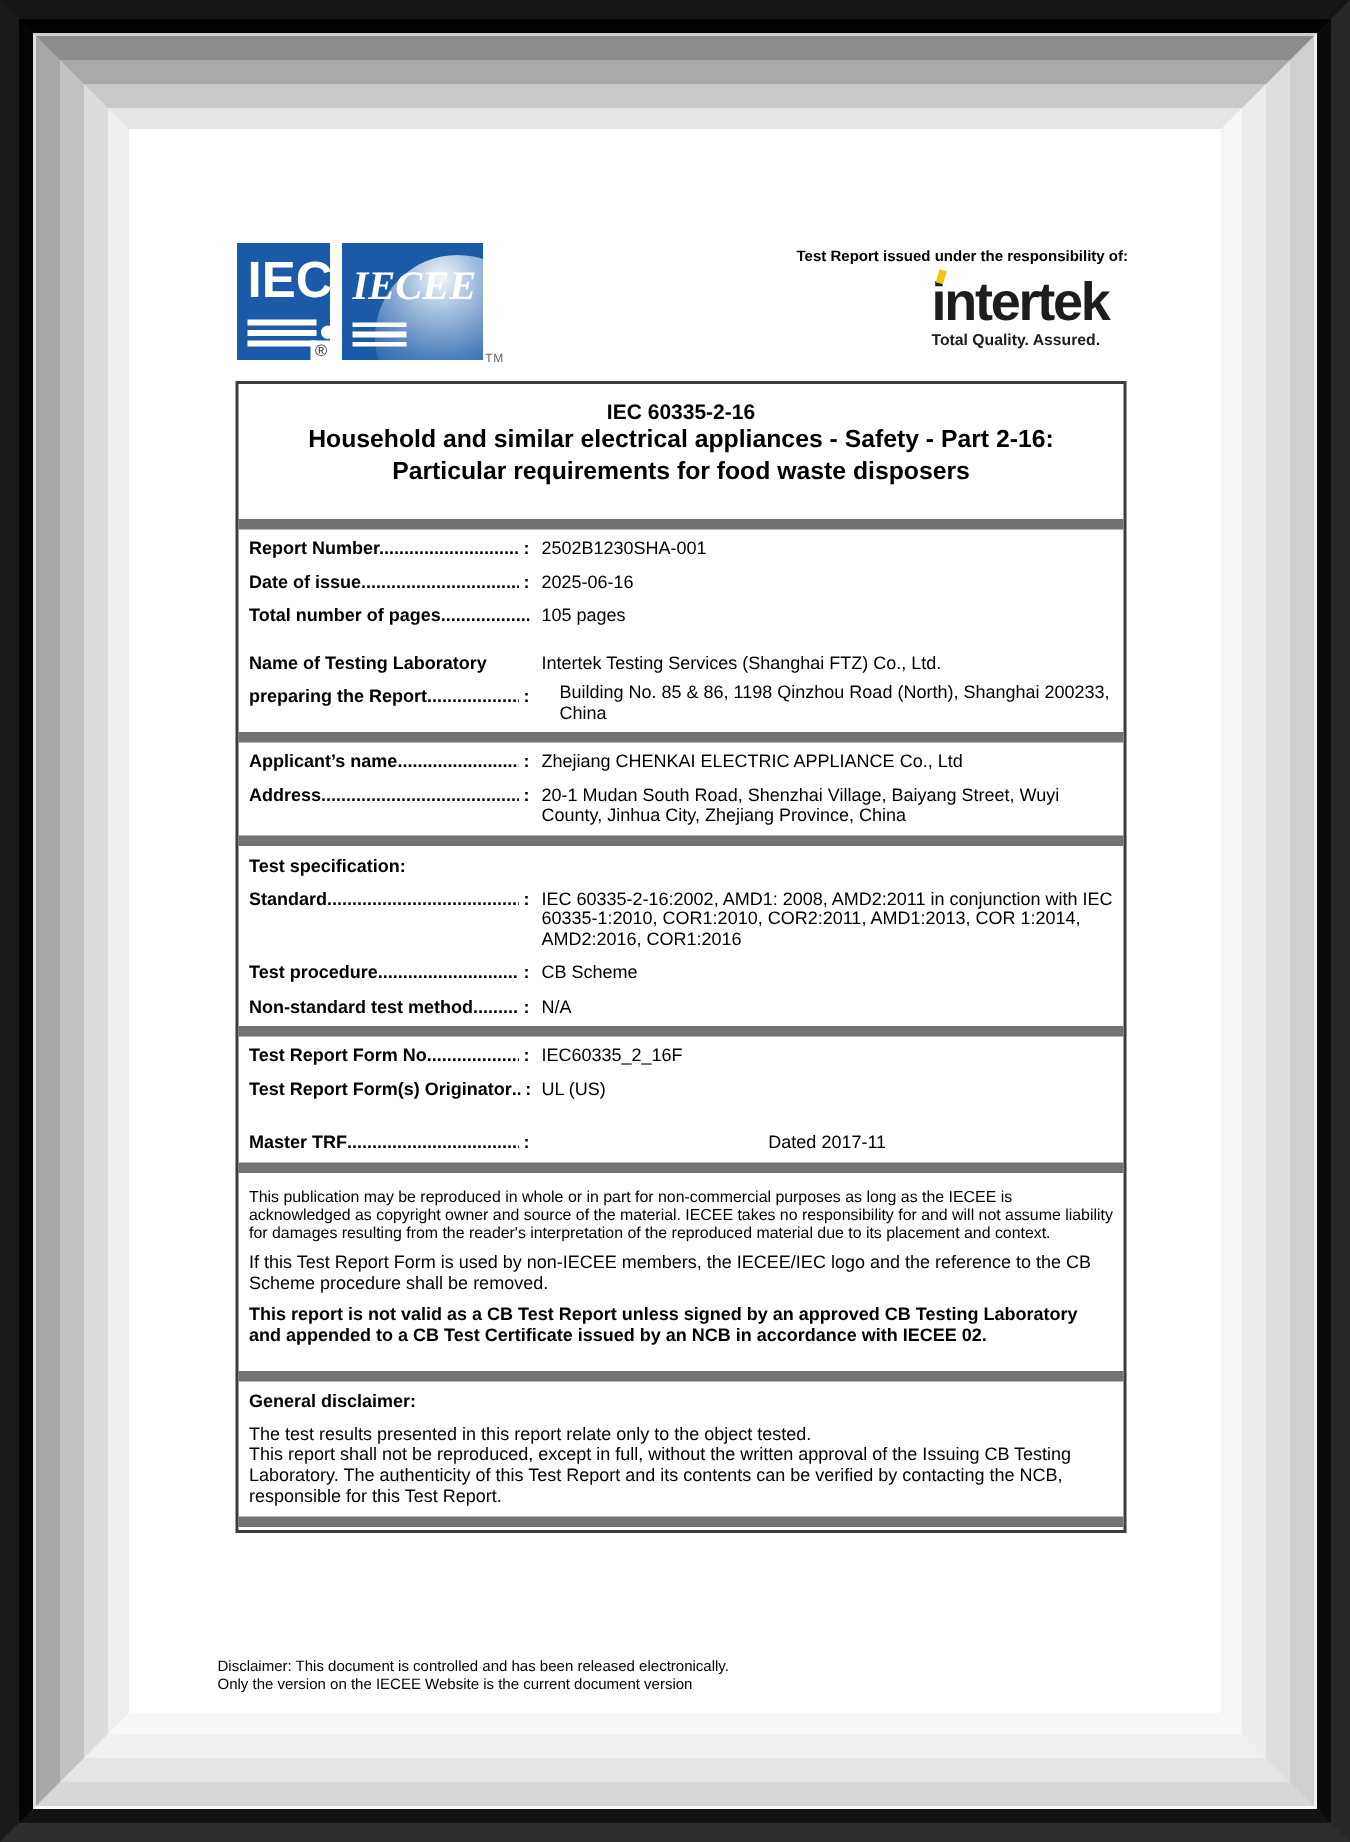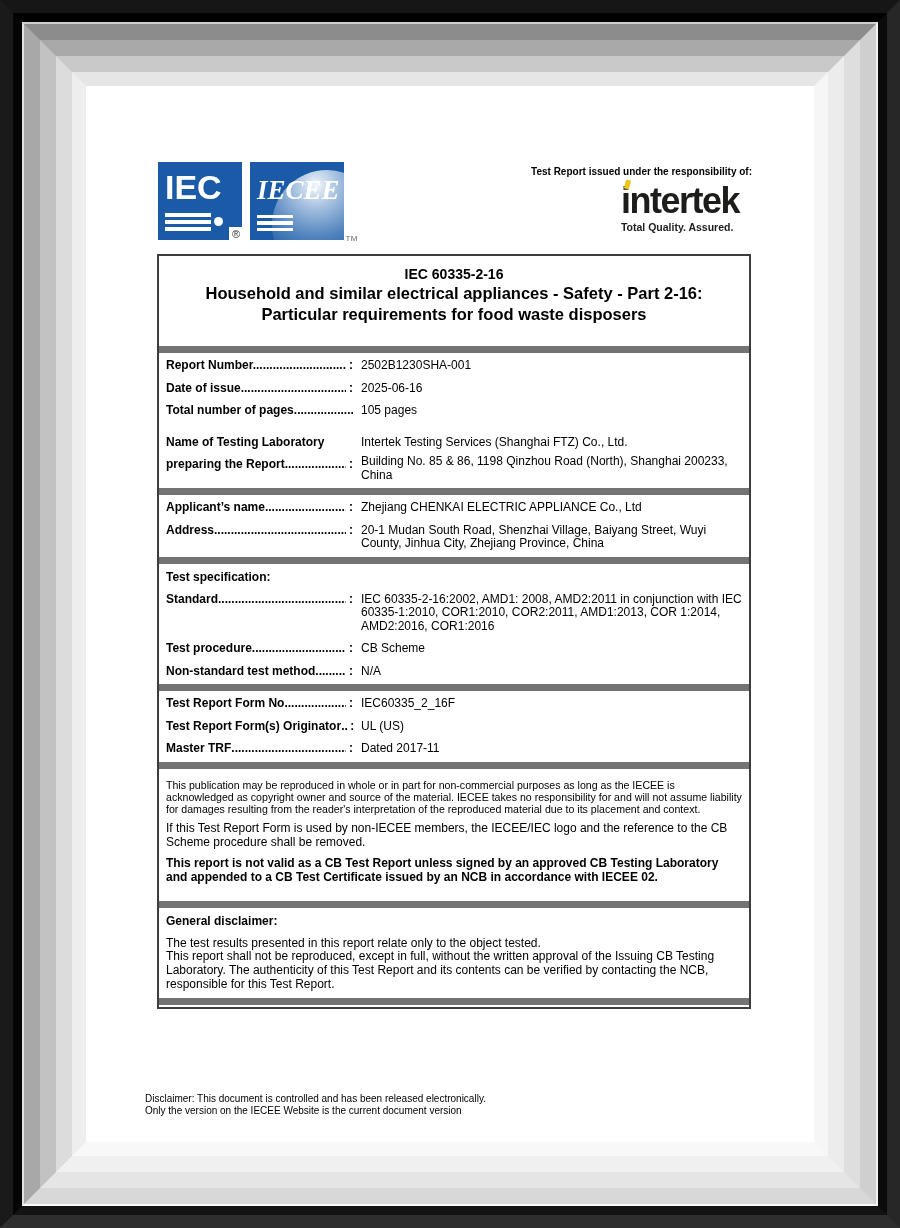--- a/index.html
+++ b/index.html
@@ -11,21 +11,21 @@
   .m2{width:100%;height:100%;border:16px solid;border-color:#a9a9a9 #dedede #e5e5e5 #c2c2c2;}
   .m3{width:100%;height:100%;border:16px solid;border-color:#c9c9c9 #ececec #f0f0f0 #dcdcdc;}
   .m4{width:100%;height:100%;border:14px solid;border-color:#e6e6e6 #f6f6f6 #f8f8f8 #eeeeee;}
   .page{width:100%;height:100%;background:#fff;padding-top:76px;overflow:hidden;
         font-family:"Liberation Sans","DejaVu Sans",sans-serif;color:#000;}
 
   
   .hdr{display:flex;justify-content:space-between;align-items:flex-start;margin:0 62px 0 72px;height:80px;}
   .logos{display:flex;gap:8px;}
   .logo-wrap{position:relative;}
-  .iec-box{width:84px;height:78px;background:#1A5AA6;position:relative;}
+  .iec-box{width:62px;height:78px;background:#1A5AA6;position:relative;}
   .iec-text{color:#fff;font-weight:700;font-size:34px;line-height:1;padding:8px 0 0 7px;}
   .iec-lines{position:absolute;left:7px;bottom:9px;}
   .iec-bar{width:46px;height:4px;background:#fff;margin-top:3px;}
   .iec-dot{position:absolute;left:56px;bottom:14px;width:9px;height:9px;border-radius:50%;background:#fff;}
   .iec-reg{position:absolute;right:-1px;bottom:-1px;width:14px;height:14px;background:#fff;color:#333;
            font-size:11px;line-height:14px;text-align:center;}
   .iecee-box{width:94px;height:78px;background:#1A5AA6;position:relative;overflow:hidden;}
   .iecee-sphere{position:absolute;left:22px;top:8px;width:110px;height:110px;border-radius:50%;
     background:radial-gradient(circle at 40% 14%,rgba(255,255,255,0.95) 0%,rgba(206,222,240,0.8) 18%,
     rgba(140,175,215,0.45) 46%,rgba(26,90,166,0) 70%);}
@@ -54,21 +54,21 @@
   .heading{font-size:12px;line-height:14px;font-weight:700;}
   .frow{display:flex;align-items:flex-start;font-size:12px;line-height:13.5px;}
   .flabel{width:187px;flex:none;display:flex;font-weight:700;}
   .flabel.two{display:block;}
   .flabel .l2{display:flex;margin-top:9px;}
   .ft{white-space:nowrap;}
   .dots{flex:1 1 auto;overflow:hidden;white-space:nowrap;min-width:6px;font-weight:700;}
   .dots::before{content:"..................................................................................";}
   .fsep{margin-left:3px;font-weight:700;}
   .fvalue{flex:1;padding-left:8px;font-weight:400;}
-  .vline + .vline{margin-top:6px;}
+  .vline + .vline{margin-top:6px;margin-left:12px;}
   .pbold{font-size:12px;line-height:14px;font-weight:700;}
   .psmall{font-size:10.6px;line-height:12.3px;font-weight:400;}
   .pnorm{font-size:12px;line-height:13.8px;font-weight:400;}
 
   
   .footer{margin:84px 0 0 59px;font-size:10px;line-height:12.5px;}
 </style>
 </head>
 <body>
 
@@ -241,21 +241,21 @@
                       <div class="frow" style="margin-top: 9px;">
                         <div class="flabel">
                           <span class="ft">Test Report Form(s) Originator</span>
                           <span class="dots"></span>
                           <span class="fsep">:</span>
                         </div>
                         <div class="fvalue">
                           <div class="vline">UL (US)</div>
                         </div>
                       </div>
-                      <div class="frow" style="margin-top: 9px;">
+                      <div class="frow" style="margin-top: 22px; text-align: center;">
                         <div class="flabel">
                           <span class="ft">Master TRF</span>
                           <span class="dots"></span>
                           <span class="fsep">:</span>
                         </div>
                         <div class="fvalue">
                           <div class="vline">Dated 2017-11</div>
                         </div>
                       </div>
                     </div>

